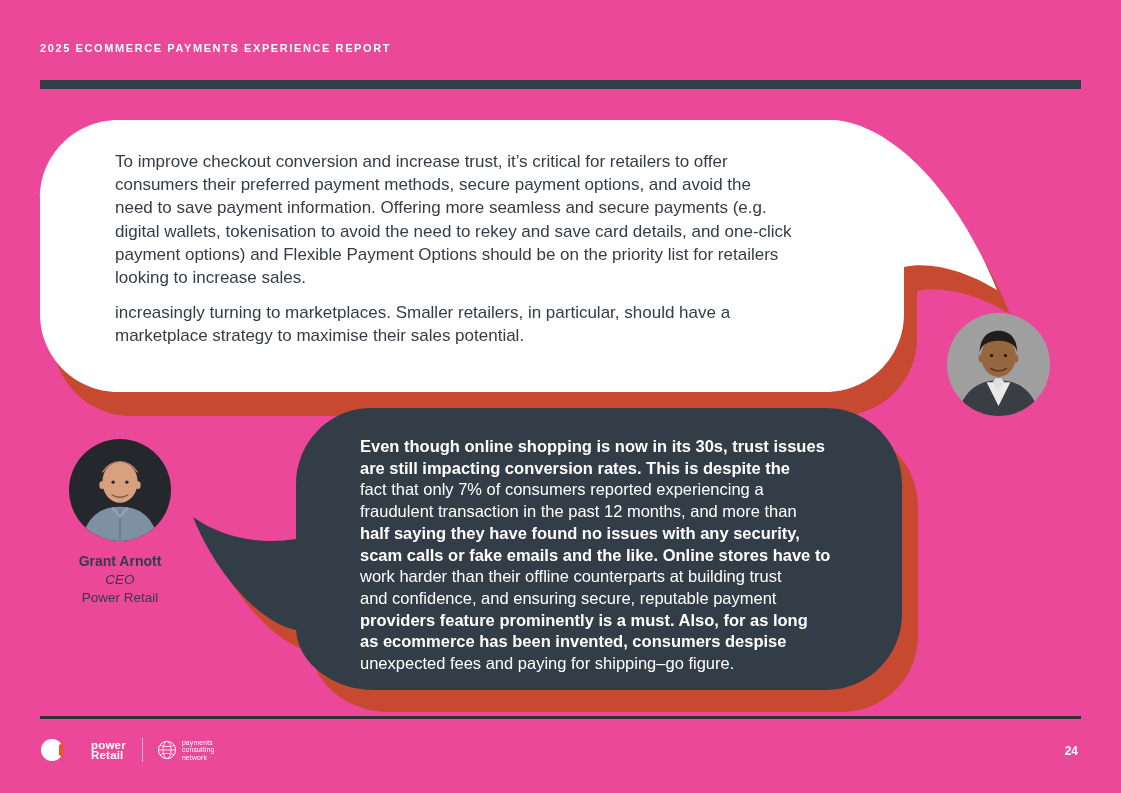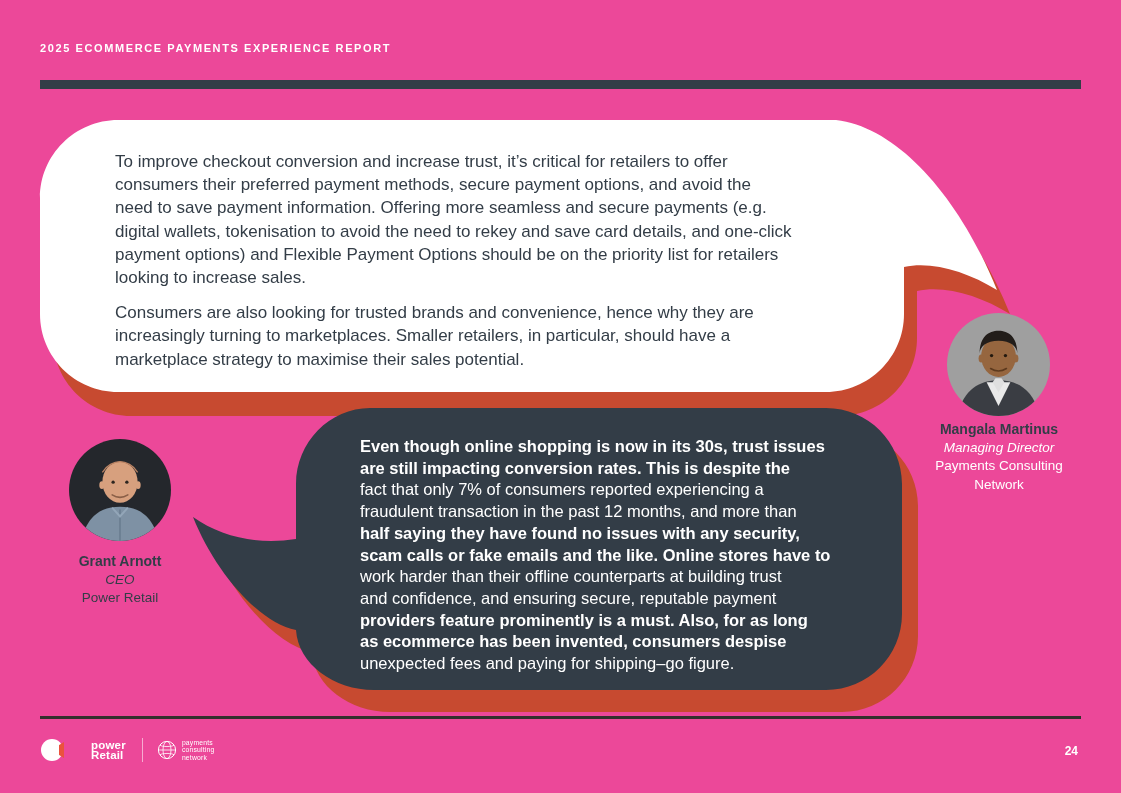--- a/index.html
+++ b/index.html
@@ -94,21 +94,20 @@
   <div class="white-quote">
     <div class="para">
         <div>To improve checkout conversion and increase trust, it’s critical for retailers to offer</div>
         <div>consumers their preferred payment methods, secure payment options, and avoid the</div>
         <div>need to save payment information. Offering more seamless and secure payments (e.g.</div>
         <div>digital wallets, tokenisation to avoid the need to rekey and save card details, and one-click</div>
         <div>payment options) and Flexible Payment Options should be on the priority list for retailers</div>
         <div>looking to increase sales.</div>
       </div>
     <div class="para">
-        <div>Consumers are also looking for trusted brands and convenience, hence why they are</div>
         <div>increasingly turning to marketplaces. Smaller retailers, in particular, should have a</div>
         <div>marketplace strategy to maximise their sales potential.</div>
       </div>
   </div>
 
   <div class="dark-quote">
       <div class="bold">Even though online shopping is now in its 30s, trust issues</div>
       <div class="bold">are still impacting conversion rates. This is despite the</div>
       <div>fact that only 7% of consumers reported experiencing a</div>
       <div>fraudulent transaction in the past 12 months, and more than</div>
@@ -130,26 +129,20 @@
       <ellipse cx="52" cy="44" rx="17.5" ry="20.5" fill="#96663F"></ellipse>
       <path d="M33,41 C33,24 42,18 52,18 C62,18 71,24 71,41 C71,34 64,28 52,28 C40,28 33,34 33,41 Z" fill="#221D1A"></path>
       <ellipse cx="34.5" cy="46" rx="2.6" ry="4" fill="#96663F"></ellipse>
       <ellipse cx="69.5" cy="46" rx="2.6" ry="4" fill="#96663F"></ellipse>
       <circle cx="45" cy="43" r="1.7" fill="#23190f"></circle>
       <circle cx="59" cy="43" r="1.7" fill="#23190f"></circle>
       <path d="M44,56 Q52,61 60,56" stroke="#5d3a1e" stroke-width="1.6" fill="none" stroke-linecap="round"></path>
     </svg>
   </div>
 
-  <div class="person person-mangala">
-    <div class="p-name">Mangala Martinus</div>
-    <div class="p-title">Managing Director</div>
-    <div class="p-org">Payments Consulting</div>
-    <div class="p-org">Network</div>
-  </div>
 
   <div class="avatar avatar-grant">
     <svg width="102" height="102" viewBox="0 0 104 104">
       <rect width="104" height="104" fill="#24272C"></rect>
       <path d="M12,104 C19,77 34,69 52,69 C70,69 85,77 92,104 Z" fill="#7E91A4"></path>
       <path d="M52,72 L52,104" stroke="#687b8e" stroke-width="1.5"></path>
       <path d="M44,70 L52,79 L60,70" stroke="#93a6b8" stroke-width="2" fill="none"></path>
       <ellipse cx="52" cy="44" rx="18" ry="21" fill="#D7A07E"></ellipse>
       <ellipse cx="33.5" cy="47" rx="2.6" ry="4" fill="#D7A07E"></ellipse>
       <ellipse cx="70.5" cy="47" rx="2.6" ry="4" fill="#D7A07E"></ellipse>

